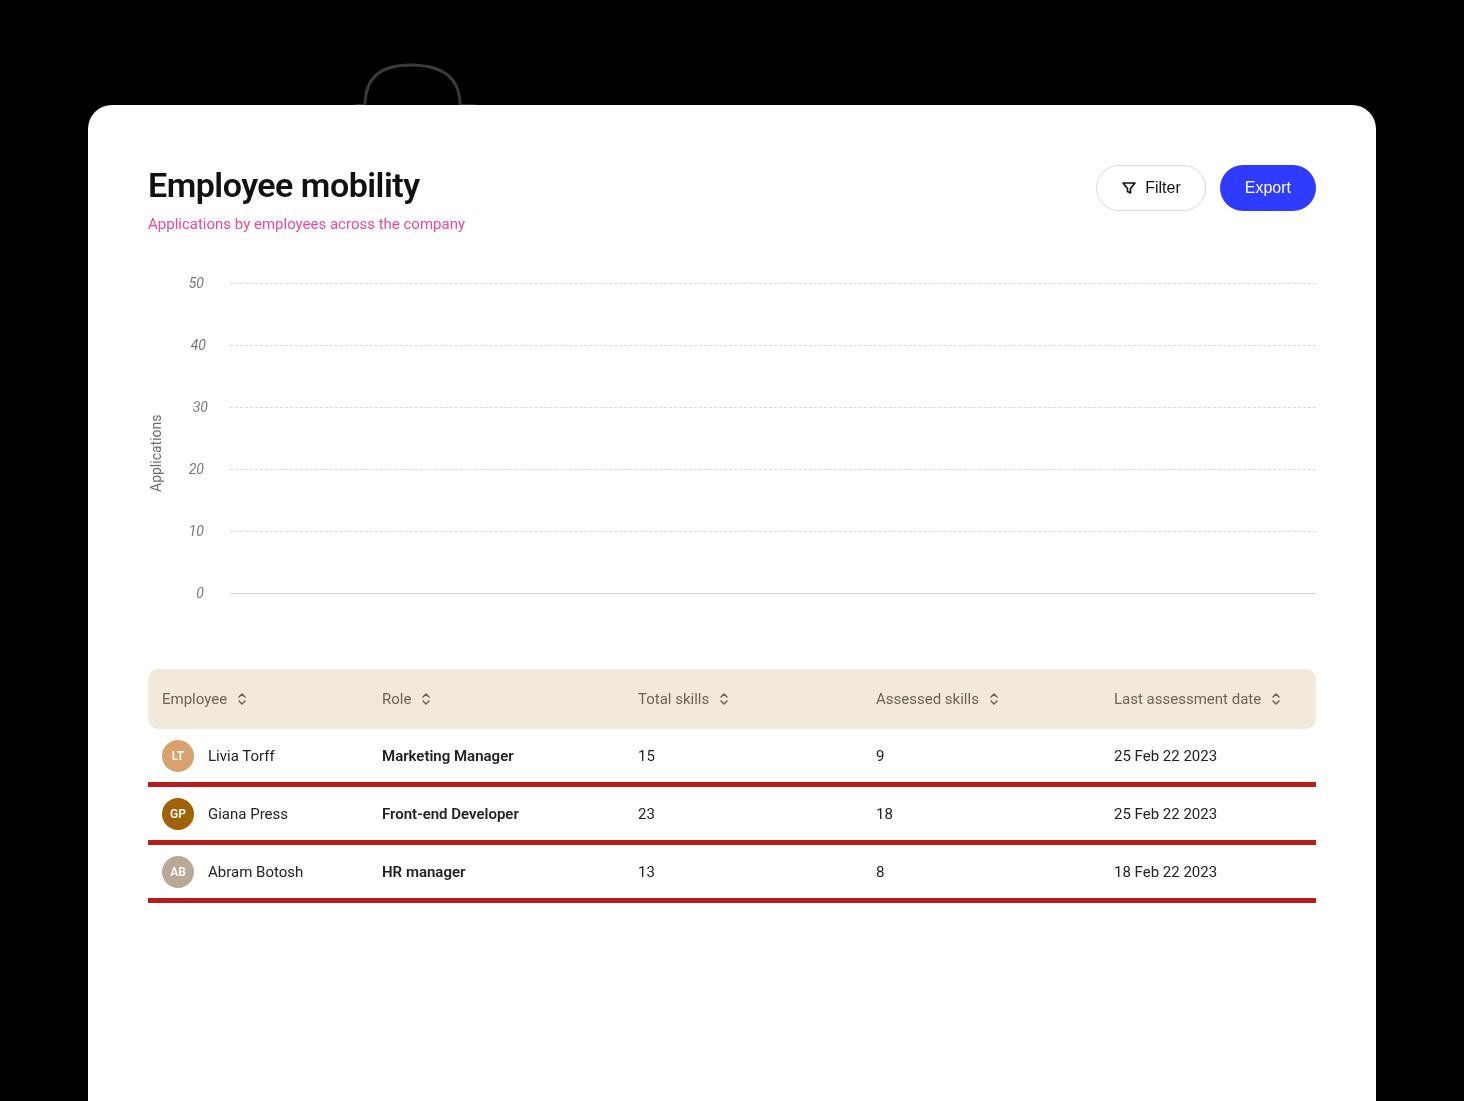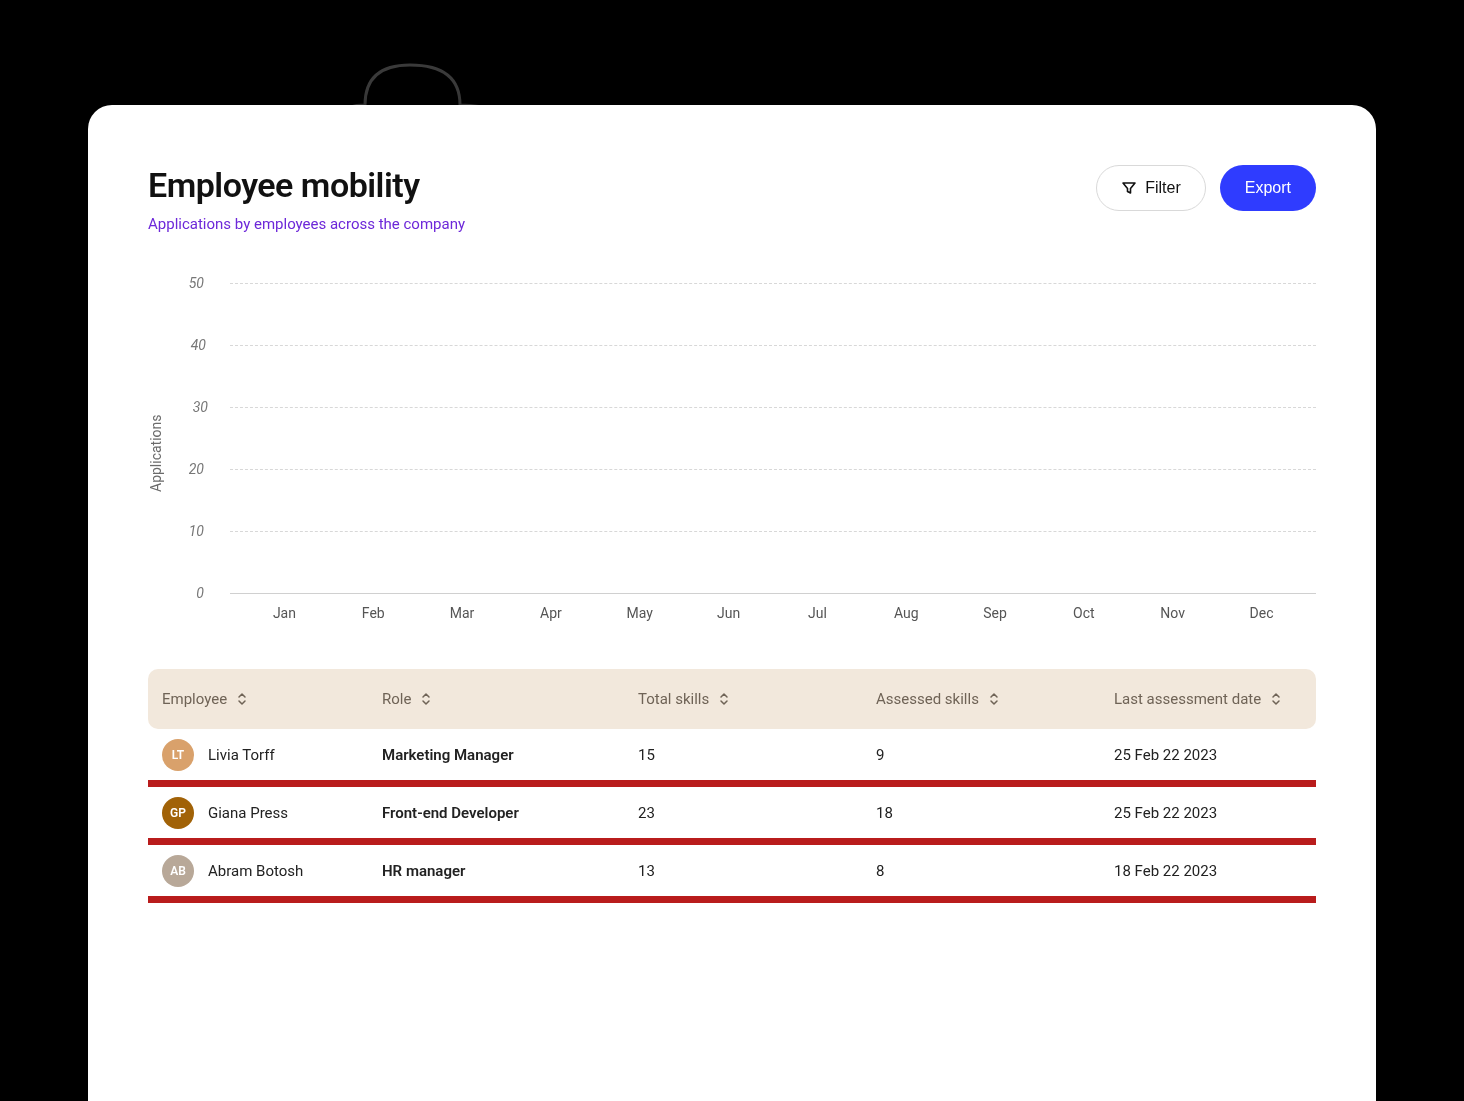--- a/index.html
+++ b/index.html
@@ -30,21 +30,21 @@
     border-radius: 24px;
     box-shadow: 0 6px 24px rgba(0,0,0,0.4);
     padding: 60px 60px 16px 60px;
     overflow: hidden;
   }
 
   
   .header { display: flex; justify-content: space-between; align-items: flex-start; }
   .title-block { }
   .title { font-size: 34px; font-weight: 600; color: #111; letter-spacing: -0.5px; }
-  .subtitle { font-size: 15px; color: #6d28d9; margin-top: 10px; }
+  .subtitle { font-size: 15px; color: #ec4899; margin-top: 10px; }
 
   .actions { display: flex; gap: 14px; align-items: flex-end; }
   .btn {
     display: inline-flex; align-items: center; gap: 8px;
     height: 46px; padding: 0 24px; border-radius: 30px;
     font-size: 16px; font-weight: 500; cursor: pointer;
     border: 1px solid transparent;
   }
   .btn-filter { background: #fff; border-color: #d9d9d9; color: #111; }
   .btn-export { background: #2f3cff; color: #fff; }
@@ -105,21 +105,21 @@
   .col-emp { width: 220px; }
   .col-role { width: 256px; }
   .col-total { width: 238px; }
   .col-assessed { width: 238px; }
   .col-date { flex: 1; }
 
   .sort-icon { width: 12px; height: 14px; stroke: #6f6356; }
 
   .trow {
     display: flex; align-items: center; height: 58px; padding: 0 14px;
-    border-bottom: 7px solid #b91c1c;
+    border-bottom: 5px solid #b91c1c;
   }
   .td { font-size: 15px; color: #222; }
   .emp-cell { display: flex; align-items: center; gap: 14px; }
   .avatar {
     width: 32px; height: 32px; border-radius: 50%;
     display: inline-flex; align-items: center; justify-content: center;
     font-size: 12px; color: #fff; font-weight: 600;
   }
   .td.col-role { font-weight: 600; }
 </style>
@@ -203,34 +203,20 @@
               <div class="bar" style="height: 84%;"></div>
             </div>
           </div>
       <div class="gridline" style="top: 0%;"></div>
           <div class="gridline" style="top: 20%;"></div>
           <div class="gridline" style="top: 40%;"></div>
           <div class="gridline" style="top: 60%;"></div>
           <div class="gridline" style="top: 80%;"></div>
           <div class="gridline baseline" style="top: 100%;"></div>
         </div>
-      <div class="xaxis" id="xaxis">
-          <div class="xtick">Jan</div>
-          <div class="xtick">Feb</div>
-          <div class="xtick">Mar</div>
-          <div class="xtick">Apr</div>
-          <div class="xtick">May</div>
-          <div class="xtick">Jun</div>
-          <div class="xtick">Jul</div>
-          <div class="xtick">Aug</div>
-          <div class="xtick">Sep</div>
-          <div class="xtick">Oct</div>
-          <div class="xtick">Nov</div>
-          <div class="xtick">Dec</div>
-        </div>
     </div>
   </div>
 
   <div class="table">
     <div class="thead" id="thead">
         <div class="th col-emp">
           <span>Employee</span>
           <svg class="sort-icon" viewBox="0 0 12 14" fill="none" stroke-width="1.5" stroke-linecap="round" stroke-linejoin="round">
             <path d="M3 5 L6 2 L9 5"></path>
             <path d="M3 9 L6 12 L9 9"></path>

